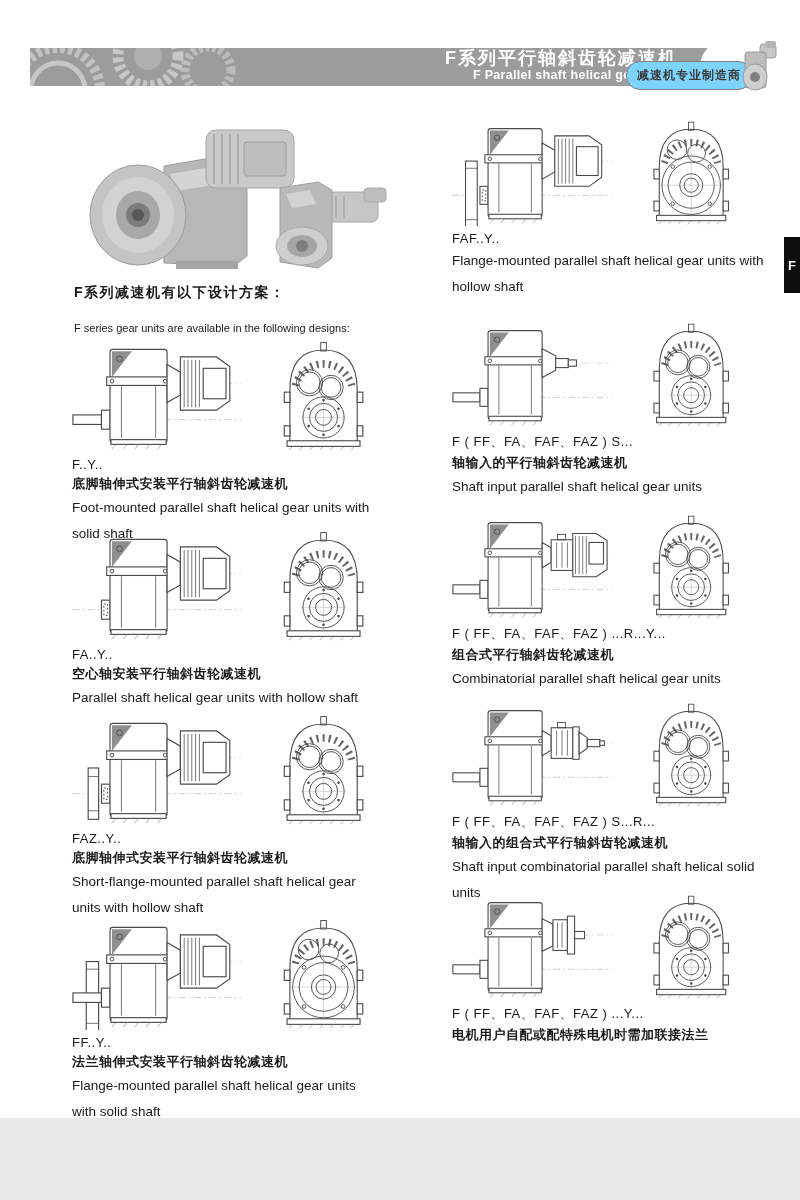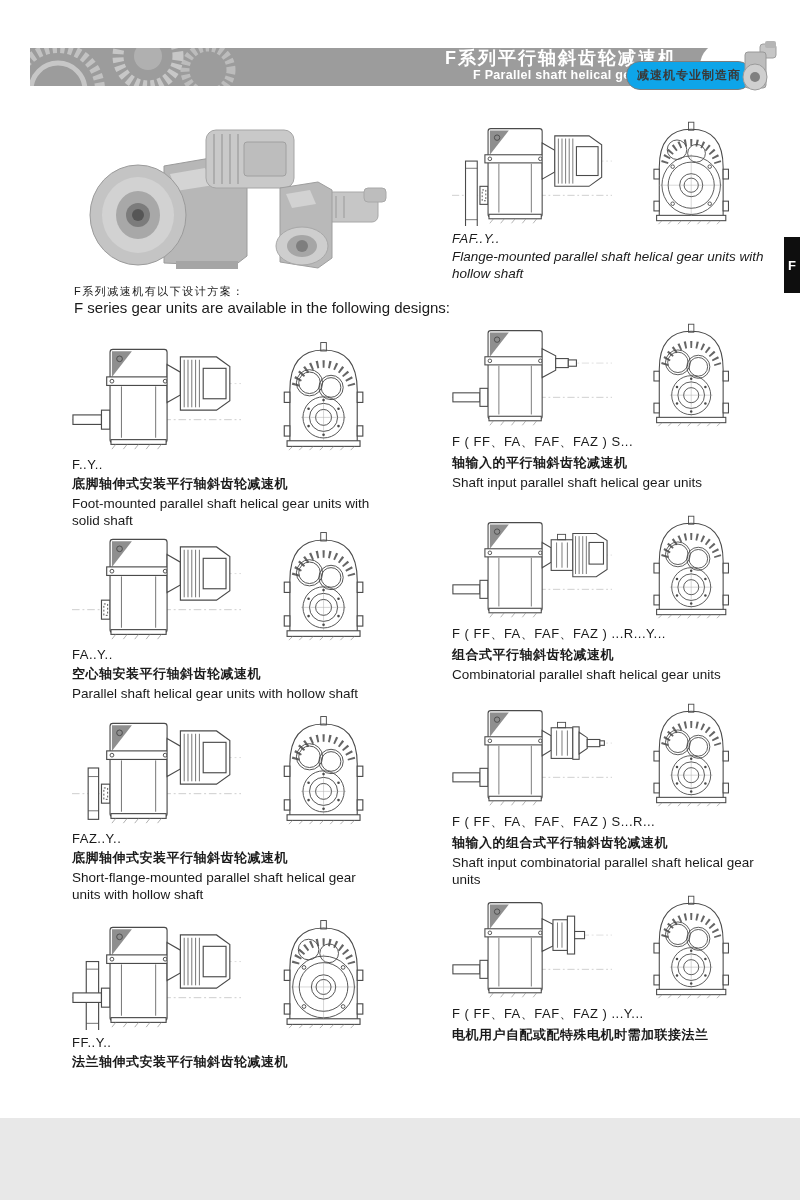--- a/index.html
+++ b/index.html
@@ -5,42 +5,42 @@
   html,body{margin:0;padding:0;background:#e8e8e8;}
   .page{position:relative;width:800px;height:1118px;background:#ffffff;overflow:hidden;
         font-family:"Liberation Sans","DejaVu Sans",sans-serif;color:#1a1a1a;}
   
   .header-band{position:absolute;left:30px;top:48px;width:742px;height:38px;background:#9c9c9c;overflow:hidden;}
   .gears-svg{position:absolute;left:0;top:0;}
   .titles{position:absolute;left:300px;top:1px;width:348px;text-align:right;line-height:1.05;}
   .title-cn{font-size:18px;font-weight:bold;color:#ffffff;letter-spacing:2px;}
   .title-en{font-size:12.5px;font-weight:bold;color:#ffffff;letter-spacing:0.3px;margin-top:1px;}
   .badge-notch{position:absolute;left:700px;top:42px;width:90px;height:50px;background:#ffffff;border-radius:24px 0 0 24px;}
-  .badge{position:absolute;left:626px;top:61px;width:124px;height:27px;background:#0ea5e9;border:1.5px solid #7d7d7d;
+  .badge{position:absolute;left:626px;top:61px;width:124px;height:27px;background:#7dd3fc;border:1.5px solid #7d7d7d;
          border-radius:14px;display:flex;align-items:center;justify-content:center;
          font-size:12px;font-weight:bold;color:#3a3a3a;letter-spacing:1px;}
   .header-photo{position:absolute;left:736px;top:40px;}
   
   .side-tab{position:absolute;right:0;top:237px;width:16px;height:56px;background:#0e0e0e;color:#ffffff;
             font-size:13px;font-weight:bold;display:flex;align-items:center;padding-left:4px;box-sizing:border-box;}
   
   .photo1{position:absolute;left:86px;top:116px;}
   .photo2{position:absolute;left:252px;top:170px;}
   
   .intro{position:absolute;left:74px;top:284px;}
-  .intro-cn{font-size:11px;font-weight:normal;letter-spacing:1.5px;}
-  .intro-en{font-size:15px;margin-top:0;}
+  .intro-cn{font-size:14px;font-weight:bold;letter-spacing:1.5px;}
+  .intro-en{font-size:11px;margin-top:20px;}
   
   .entry{position:absolute;}
   .drawings{display:flex;align-items:flex-end;gap:18px;}
   .col-left .drawings svg{height:116px;}
   .col-right .drawings svg{height:110px;}
   .code{font-size:13px;letter-spacing:0.5px;margin-top:5px;}
   .cn{font-size:13px;font-weight:bold;margin-top:3px;letter-spacing:0.5px;}
-  .en{font-size:13.5px;line-height:17px;margin-top:2px;}
+  .en{font-size:13.5px;line-height:26px;margin-top:2px;}
   .col-left .en{max-width:300px;}
   .col-right .en{max-width:312px;}
   
   .footer-line{position:absolute;left:30px;top:1146px;width:742px;border-top:2px solid #b7b7b7;}
   .footer-tab{position:absolute;left:30px;top:1146px;width:206px;height:27px;background:#a9a9a9;
               clip-path:polygon(0 0,188px 0,206px 100%,0 100%);
               font-size:12px;font-weight:bold;color:#ffffff;letter-spacing:0.5px;line-height:27px;padding-left:16px;box-sizing:border-box;}
   .footer-right{position:absolute;right:28px;top:1149px;display:flex;align-items:center;}
   .arrows{color:#9a9a9a;font-size:15px;font-weight:bold;letter-spacing:6px;margin-right:12px;}
   .pagenum{font-size:14.5px;font-weight:bold;color:#8b5cf6;}
@@ -371,22 +371,23 @@
           <circle cx="69" cy="78" r="13" stroke="#4a4a4a" fill="none" stroke-width="1"></circle>
           <circle cx="69" cy="78" r="8" stroke="#4a4a4a" fill="none" stroke-width="1"></circle>
           <circle cx="89.9" cy="98.9" r="2" stroke="#4a4a4a" fill="none" stroke-width="1"></circle>
           <circle cx="48.1" cy="98.9" r="2" stroke="#4a4a4a" fill="none" stroke-width="1"></circle>
           <circle cx="48.1" cy="57.1" r="2" stroke="#4a4a4a" fill="none" stroke-width="1"></circle>
           <circle cx="89.9" cy="57.1" r="2" stroke="#4a4a4a" fill="none" stroke-width="1"></circle>
         </svg>
       </div>
       <div class="code">FF..Y..</div>
       <div class="cn">法兰轴伸式安装平行轴斜齿轮减速机</div>
-    </div>
-    <div class="entry col-right" style="left: 452px; top: 116px; font-style: italic;">
+      <div class="en">Flange-mounted parallel shaft helical gear units with solid shaft</div>
+    </div>
+    <div class="entry col-right" style="left: 452px; top: 116px;">
       <div class="drawings">
         <svg viewBox="0 0 178 122" xmlns="http://www.w3.org/2000/svg">
           <line x1="0" y1="88" x2="178" y2="88" stroke="#b5b5b5" stroke-width="0.7" stroke-dasharray="8 3 2 3"></line>
           <line x1="96" y1="50" x2="178" y2="50" stroke="#c3c3c3" stroke-width="0.6" stroke-dasharray="8 3 2 3"></line>
           <rect x="15" y="50" width="13" height="73" stroke="#4a4a4a" fill="#ffffff" stroke-width="1.2"></rect>
           <line x1="15" y1="58" x2="28" y2="58" stroke="#4a4a4a" stroke-width="0.8"></line>
           <line x1="15" y1="115" x2="28" y2="115" stroke="#4a4a4a" stroke-width="0.8"></line>
           <rect x="31" y="78" width="9" height="20" stroke="#4a4a4a" fill="#ffffff" stroke-width="1.2"></rect>
           <rect x="33.5" y="82" width="4" height="12" stroke="#4a4a4a" fill="none" stroke-width="1" stroke-dasharray="2 2"></rect>
           <rect x="40" y="14" width="60" height="98" rx="3" stroke="#4a4a4a" fill="#ffffff" stroke-width="1.2"></rect>
@@ -638,21 +639,21 @@
           <circle cx="85.0" cy="96.3" r="1.4" fill="#4a4a4a"></circle>
           <circle cx="69.0" cy="105.5" r="1.4" fill="#4a4a4a"></circle>
           <circle cx="53.0" cy="96.3" r="1.4" fill="#4a4a4a"></circle>
           <circle cx="53.0" cy="77.8" r="1.4" fill="#4a4a4a"></circle>
           <circle cx="69.0" cy="68.5" r="1.4" fill="#4a4a4a"></circle>
           <circle cx="85.0" cy="77.7" r="1.4" fill="#4a4a4a"></circle>
         </svg>
       </div>
       <div class="code">F ( FF、FA、FAF、FAZ ) S...R...</div>
       <div class="cn">轴输入的组合式平行轴斜齿轮减速机</div>
-      <div class="en">Shaft input combinatorial parallel shaft helical gear units</div>
+      <div class="en">Shaft input combinatorial parallel shaft helical solid units</div>
     </div>
     <div class="entry col-right" style="left: 452px; top: 890px;">
       <div class="drawings">
         <svg viewBox="0 0 178 122" xmlns="http://www.w3.org/2000/svg">
           <line x1="0" y1="88" x2="178" y2="88" stroke="#b5b5b5" stroke-width="0.7" stroke-dasharray="8 3 2 3"></line>
           <line x1="96" y1="50" x2="178" y2="50" stroke="#c3c3c3" stroke-width="0.6" stroke-dasharray="8 3 2 3"></line>
           <rect x="1" y="83" width="30" height="10" stroke="#4a4a4a" fill="#ffffff" stroke-width="1.2"></rect>
           <rect x="31" y="78" width="9" height="20" stroke="#4a4a4a" fill="#ffffff" stroke-width="1.2"></rect>
           <rect x="40" y="14" width="60" height="98" rx="3" stroke="#4a4a4a" fill="#ffffff" stroke-width="1.2"></rect>
           <polygon points="42,16 63,16 42,43" fill="#8f8f8f"></polygon>

